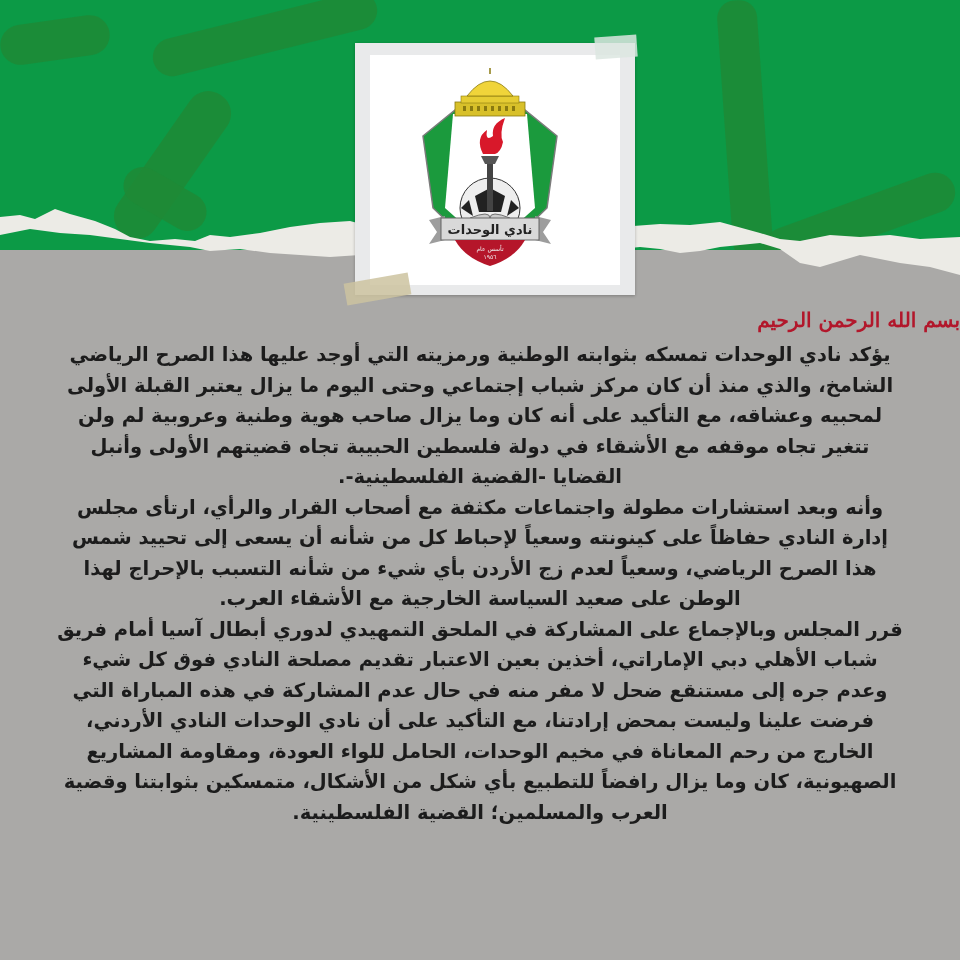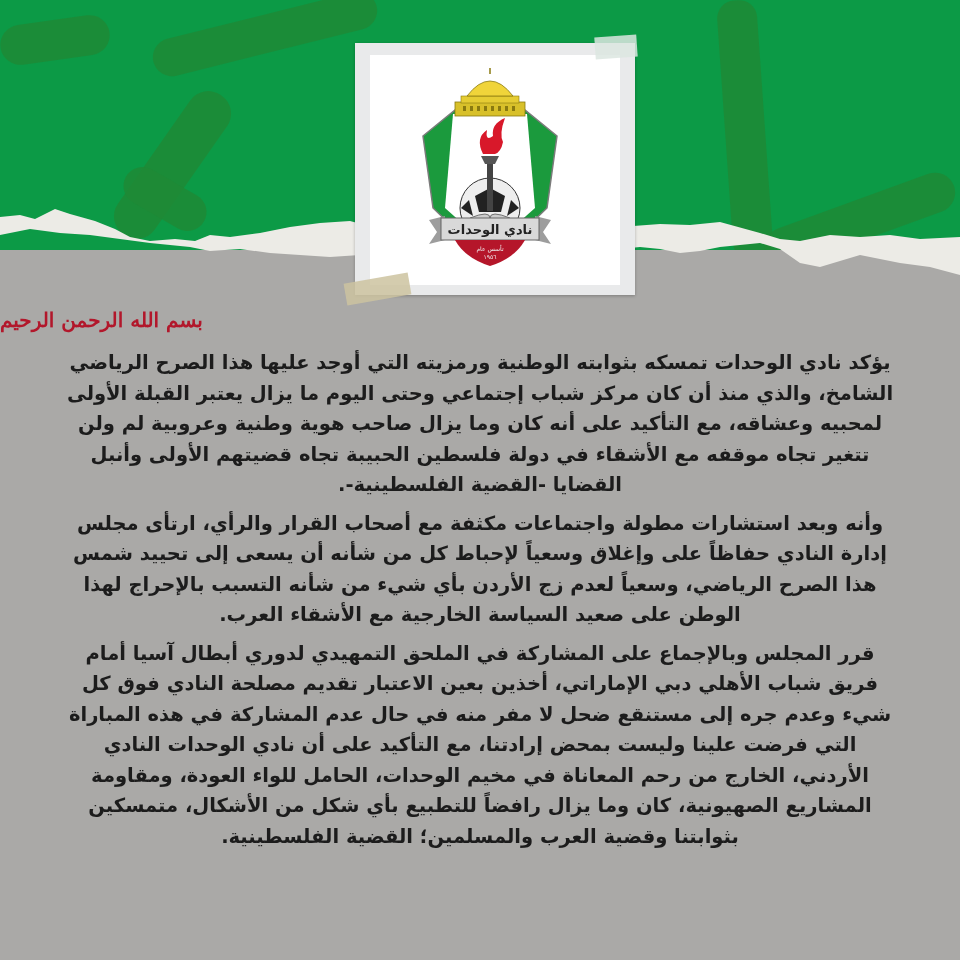--- a/index.html
+++ b/index.html
@@ -40,32 +40,32 @@
     }
     .tape-bottom {
       position: absolute; left: 345px; top: 278px; width: 65px; height: 22px;
       background: rgba(205,195,160,0.85);
       transform: rotate(-10deg);
     }
     .logo {
       position: absolute; left: 415px; top: 68px; width: 150px; height: 200px;
     }
     .basmala {
-      position: absolute; left: 0; top: 308px; width: 960px; text-align: left;
+      position: absolute; left: 0; top: 308px; width: 960px; text-align: right;
       color: #b2172b; font-family: "DejaVu Serif", serif; font-size: 20px; font-weight: bold;
       direction: rtl;
     }
     .statement {
       position: absolute; left: 55px; top: 340px; width: 850px;
       direction: rtl; text-align: center;
       color: #1c1c1c;
       font-family: "DejaVu Sans", sans-serif;
       font-size: 19.5px; line-height: 30.5px; font-weight: bold;
     }
-    .statement p { margin: 8px; }
+    .statement p { margin: 0; }
   </style>
 </head>
 <body>
 
 <div class="green-band">
 
   <div class="bg-glyph" style="left:150px;top:15px;width:230px;height:38px;border-radius:20px;transform:rotate(-14deg);"></div>
   <div class="bg-glyph" style="left:150px;top:80px;width:45px;height:170px;border-radius:22px;transform:rotate(35deg);"></div>
   <div class="bg-glyph" style="left:120px;top:180px;width:90px;height:38px;border-radius:20px;transform:rotate(30deg);"></div>
   <div class="bg-glyph" style="left:725px;top:0px;width:40px;height:260px;border-radius:18px;transform:rotate(-4deg);"></div>
@@ -124,15 +124,15 @@
 
   <path d="M40,172 L110,172 Q100,190 75,198 Q50,190 40,172 Z" fill="#b5162a"></path>
   <text x="75" y="183" text-anchor="middle" font-family="DejaVu Sans, sans-serif" font-size="6" fill="#f1f1f1">تأسس عام</text>
   <text x="75" y="191" text-anchor="middle" font-family="DejaVu Sans, sans-serif" font-size="6" fill="#f1f1f1">١٩٥٦</text>
 </svg>
 
 <div class="basmala">بسم الله الرحمن الرحيم</div>
 
 <div class="statement">
   <p>يؤكد نادي الوحدات تمسكه بثوابته الوطنية ورمزيته التي أوجد عليها هذا الصرح الرياضي الشامخ، والذي منذ أن كان مركز شباب إجتماعي وحتى اليوم ما يزال يعتبر القبلة الأولى لمحبيه وعشاقه، مع التأكيد على أنه كان وما يزال صاحب هوية وطنية وعروبية لم ولن تتغير تجاه موقفه مع الأشقاء في دولة فلسطين الحبيبة تجاه قضيتهم الأولى وأنبل القضايا -القضية الفلسطينية-.</p>
-  <p>وأنه وبعد استشارات مطولة واجتماعات مكثفة مع أصحاب القرار والرأي، ارتأى مجلس إدارة النادي حفاظاً على وإغلاق وسعياً لإحباط كل من شأنه أن يسعى إلى تحييد شمس هذا الصرح الرياضي، وسعياً لعدم زج الأردن بأي شيء من شأنه التسبب بالإحراج لهذا الوطن على صعيد السياسة الخارجية مع الأشقاء العرب.</p>
+  <p>وأنه وبعد استشارات مطولة واجتماعات مكثفة مع أصحاب القرار والرأي، ارتأى مجلس إدارة النادي حفاظاً على كينونته وسعياً لإحباط كل من شأنه أن يسعى إلى تحييد شمس هذا الصرح الرياضي، وسعياً لعدم زج الأردن بأي شيء من شأنه التسبب بالإحراج لهذا الوطن على صعيد السياسة الخارجية مع الأشقاء العرب.</p>
   <p>قرر المجلس وبالإجماع على المشاركة في الملحق التمهيدي لدوري أبطال آسيا أمام فريق شباب الأهلي دبي الإماراتي، أخذين بعين الاعتبار تقديم مصلحة النادي فوق كل شيء وعدم جره إلى مستنقع ضحل لا مفر منه في حال عدم المشاركة في هذه المباراة التي فرضت علينا وليست بمحض إرادتنا، مع التأكيد على أن نادي الوحدات النادي الأردني، الخارج من رحم المعاناة في مخيم الوحدات، الحامل للواء العودة، ومقاومة المشاريع الصهيونية، كان وما يزال رافضاً للتطبيع بأي شكل من الأشكال، متمسكين بثوابتنا وقضية العرب والمسلمين؛ القضية الفلسطينية.</p>
 </div>
 
 </body></html>

